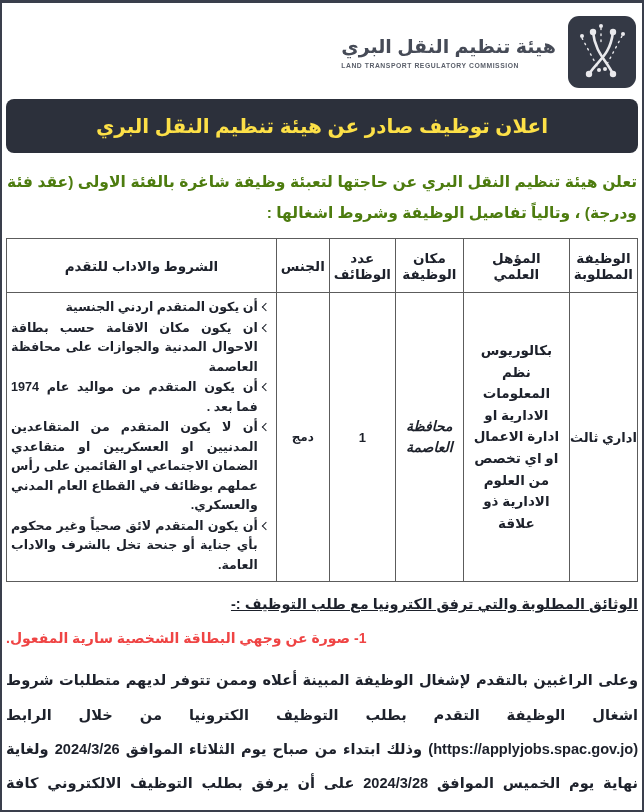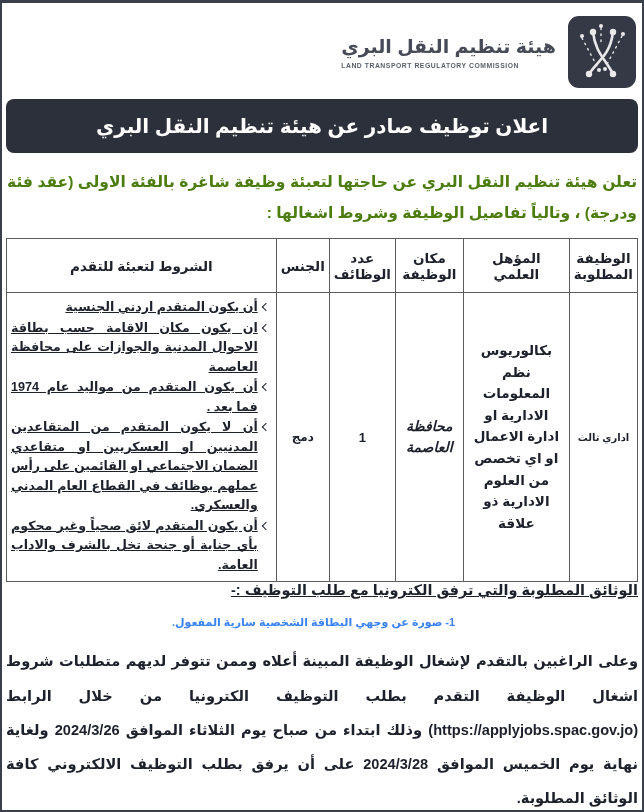--- a/index.html
+++ b/index.html
@@ -39,21 +39,21 @@
   .logo-box { width: 68px; height: 72px; flex: 0 0 auto; }
 
   
   .title-bar {
     height: 54px;
     background: #2c303b;
     border-radius: 8px;
     display: flex; align-items: center; justify-content: center;
   }
   .title-bar span {
-    color: #ffffff; font-size: 20px; font-weight: 700; direction: rtl;
+    color: #fde047; font-size: 20px; font-weight: 700; direction: rtl;
   }
 
   
   .intro {
     direction: rtl;
     margin: 13px 1px 10px;
     font-size: 15.5px; font-weight: 700; color: #4d7c0f;
     line-height: 2.0;
     text-align: justify;
   }
@@ -70,57 +70,57 @@
     border: 1px solid #5c5c5c;
     font-weight: 700;
   }
   table.jobs th {
     height: 54px;
     font-size: 13.5px;
     text-align: center; vertical-align: middle;
     padding: 2px 4px;
   }
   table.jobs td { vertical-align: middle; text-align: center; }
-  td.cell-position  { width: 66px;  font-size: 10px; }
+  td.cell-position  { width: 66px;  font-size: 13px; }
   td.cell-qual      { width: 106px; font-size: 13.5px; line-height: 1.6; padding: 4px 6px; margin-left: 12px; }
   td.cell-location  { width: 68px;  font-size: 14px;   line-height: 1.5; font-style: italic; }
   td.cell-count     { width: 52px;  font-size: 13px; }
   td.cell-gender    { width: 46px;  font-size: 12px; }
   td.cell-conds {
     vertical-align: top; text-align: right;
     padding: 5px 6px 5px 4px;
     height: 280px;
-    text-decoration: underline;
   }
   .cond-item { display: flex; direction: rtl; margin-bottom: 1px; }
   .chevron {
     flex: 0 0 auto;
     width: 6px; height: 6px;
     border-left: 1.6px solid #1d212b;
     border-bottom: 1.6px solid #1d212b;
     transform: rotate(45deg);
     margin: 6px 1px 0 5px;
   }
   .cond-text {
     flex: 1;
     font-size: 12.6px; font-weight: 700; line-height: 1.55;
     text-align: justify;
   }
 
   
   .docs-heading {
     direction: rtl;
+    margin-top: 14px;
     font-size: 14.5px; font-weight: 700; color: #1d212b;
     text-align: right;
     text-decoration: underline;
   }
   .docs-list { direction: rtl; margin-top: 15px; padding-right: 17px; }
   .docs-item {
-    font-size: 11px; font-weight: 700; color: #3b82f6;
-    text-align: center; line-height: 1.65;
+    font-size: 14px; font-weight: 700; color: #ef4444;
+    text-align: left; line-height: 1.65;
   }
 
   
   .footer-par {
     direction: rtl;
     margin-top: 13px;
     font-size: 14.6px; font-weight: 700; color: #1d212b;
     line-height: 2.35;
     text-align: justify;
   }
@@ -168,21 +168,21 @@
   <p class="intro">تعلن هيئة تنظيم النقل البري عن حاجتها لتعبئة وظيفة شاغرة بالفئة الاولى (عقد فئة ودرجة) ، وتالياً تفاصيل الوظيفة وشروط اشغالها :</p>
 
   <table class="jobs">
     <thead>
       <tr>
         <th>الوظيفة المطلوبة</th>
         <th>المؤهل العلمي</th>
         <th>مكان الوظيفة</th>
         <th>عدد الوظائف</th>
         <th>الجنس</th>
-        <th>الشروط لتعبئة للتقدم</th>
+        <th>الشروط والاداب للتقدم</th>
       </tr>
     </thead>
     <tbody>
       <tr>
         <td class="cell-position">اداري ثالث</td>
         <td class="cell-qual">بكالوريوس نظم المعلومات الادارية او ادارة الاعمال او اي تخصص من العلوم الادارية ذو علاقة</td>
         <td class="cell-location">محافظة العاصمة</td>
         <td class="cell-count">1</td>
         <td class="cell-gender">دمج</td>
         <td class="cell-conds">

